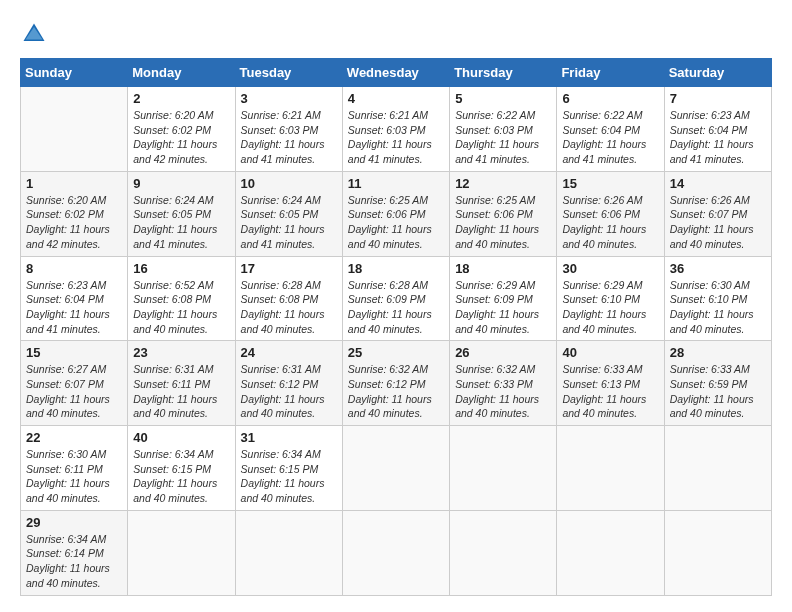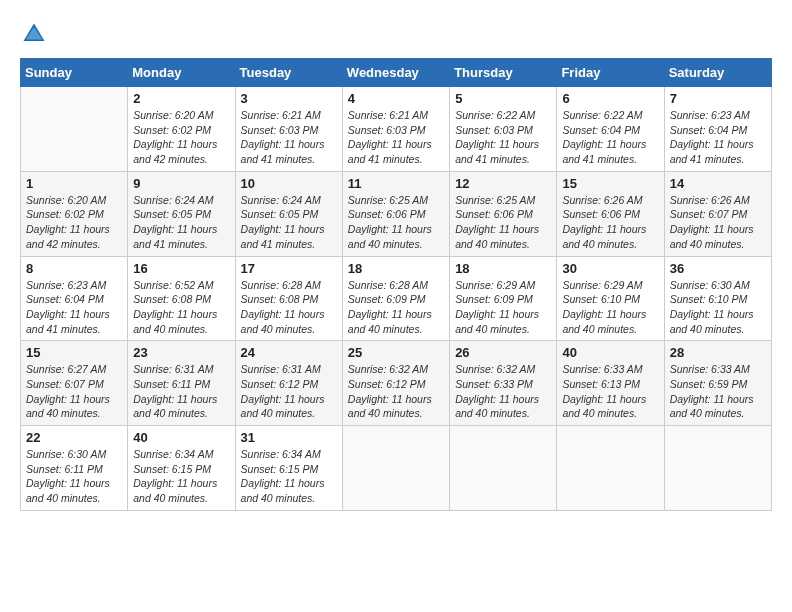--- a/index.html
+++ b/index.html
@@ -309,14 +309,28 @@
           <span class="day-num">31</span>
           <div class="day-info">Sunrise: 6:34 AM
 Sunset: 6:15 PM
 Daylight: 11 hours and 40 minutes.</div>
         </td>
         <td class="empty-cell"></td>
         <td class="empty-cell"></td>
         <td class="empty-cell"></td>
         <td class="empty-cell"></td>
       </tr>
+      <tr>
+        <td>
+          <span class="day-num">29</span>
+          <div class="day-info">Sunrise: 6:34 AM
+Sunset: 6:14 PM
+Daylight: 11 hours and 40 minutes.</div>
+        </td>
+        <td class="empty-cell"></td>
+        <td class="empty-cell"></td>
+        <td class="empty-cell"></td>
+        <td class="empty-cell"></td>
+        <td class="empty-cell"></td>
+        <td class="empty-cell"></td>
+      </tr>
     </tbody>
 </table>
 
 </body></html>

